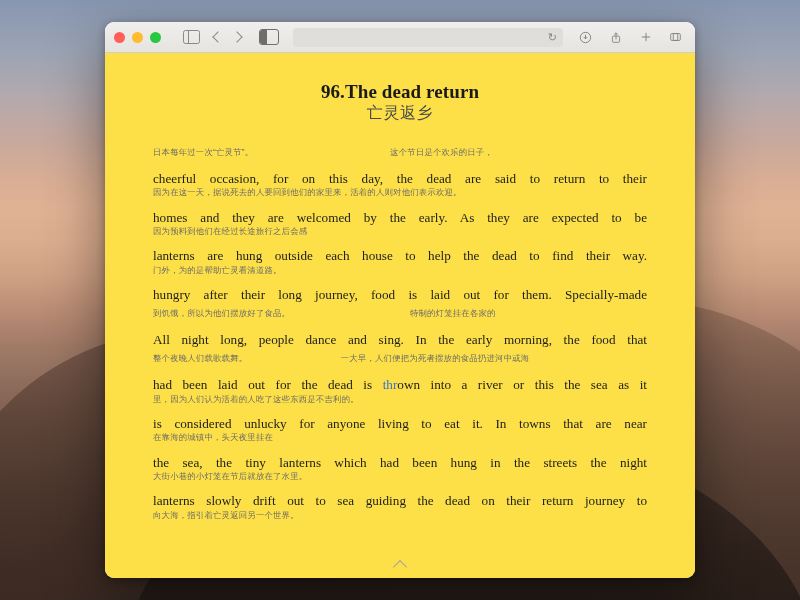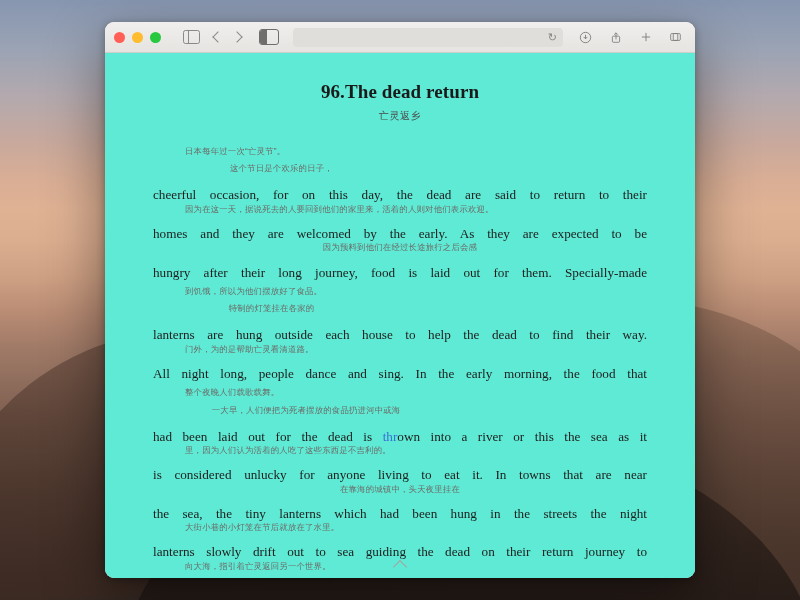--- a/index.html
+++ b/index.html
@@ -173,41 +173,41 @@
     font-size: 11px;
     color: #86847f;
     line-height: 1;
   }
 
   .tb-right { display: flex; align-items: center; gap: 13px; padding-right: 2px; }
 
   
   .content {
     flex: 1;
-    background: #5eead4;
+    background: #fde047;
     overflow: hidden;
     position: relative;
     padding: 0 48px;
   }
 
   .title {
     text-align: center;
     font-family: "Liberation Serif", serif;
     font-size: 19px;
     font-weight: bold;
     color: #1a1a1a;
     margin-top: 28px;
     letter-spacing: 0.1px;
   }
   .subtitle {
     text-align: center;
     font-family: "Liberation Sans", sans-serif;
-    font-size: 10px;
+    font-size: 16px;
     color: #4a4a4a;
-    margin-top: 6px;
+    margin-top: 0;
     letter-spacing: 0.6px;
   }
 
   .body-text {
     margin-top: 18px;
     font-family: "Liberation Serif", serif;
     font-size: 13.2px;
     color: #1d1d1d;
     line-height: 1.32;
   }
@@ -224,22 +224,22 @@
   }
   .line .zh {
     display: block;
     font-family: "Liberation Sans", sans-serif;
     font-size: 8.4px;
     color: #6d6b68;
     margin-top: 1px;
     line-height: 1.15;
     letter-spacing: 0.2px;
   }
-  .zh.right { text-align: center; }
-  .zh.left { text-align: left; margin-left: 32px; }
+  .zh.right { text-align: left; }
+  .zh.left { text-align: left; }
 
   .link {
     color: #3a6fd8;
   }
 
   .footer {
     position: absolute;
     left: 0; right: 0; bottom: 4px;
     text-align: center;
     color: #9a9896;
@@ -328,30 +328,30 @@
           <span class="en">cheerful  occasion,  for  on  this  day,  the  dead  are  said  to  return  to  their</span>
           <span class="zh left">因为在这一天，据说死去的人要回到他们的家里来，活着的人则对他们表示欢迎。</span>
         </div>
 
         <div class="line">
           <span class="en">homes  and  they  are  welcomed  by  the  early.  As  they  are  expected  to  be</span>
           <span class="zh right">因为预料到他们在经过长途旅行之后会感</span>
         </div>
 
         <div class="line">
+          <span class="en">lanterns  are  hung  outside  each  house  to  help  the  dead  to  find  their  way.</span>
+          <span class="zh left">门外，为的是帮助亡灵看清道路。</span>
+        </div>
+
+        <div class="line">
           <span class="en">hungry  after  their  long  journey,  food  is  laid  out  for  them.  Specially-made</span>
           <span class="zh left" style="display:inline-block;width:52%;">到饥饿，所以为他们摆放好了食品。</span><span class="zh right" style="display:inline-block;width:48%;">特制的灯笼挂在各家的</span>
         </div>
 
         <div class="line">
-          <span class="en">lanterns  are  hung  outside  each  house  to  help  the  dead  to  find  their  way.</span>
-          <span class="zh left">门外，为的是帮助亡灵看清道路。</span>
-        </div>
-
-        <div class="line">
           <span class="en">All  night  long,  people  dance  and  sing.  In  the  early  morning,  the  food  that</span>
           <span class="zh left" style="display:inline-block;width:38%;">整个夜晚人们载歌载舞。</span><span class="zh right" style="display:inline-block;width:62%;">一大早，人们便把为死者摆放的食品扔进河中或海</span>
         </div>
 
         <div class="line">
           <span class="en"><span>had  been  laid  out  for  the  dead  is  </span><span class="link">thr</span><span>own  into  a  river  or  this  the  sea  as  it</span></span>
           <span class="zh left">里，因为人们认为活着的人吃了这些东西是不吉利的。</span>
         </div>
 
         <div class="line">

